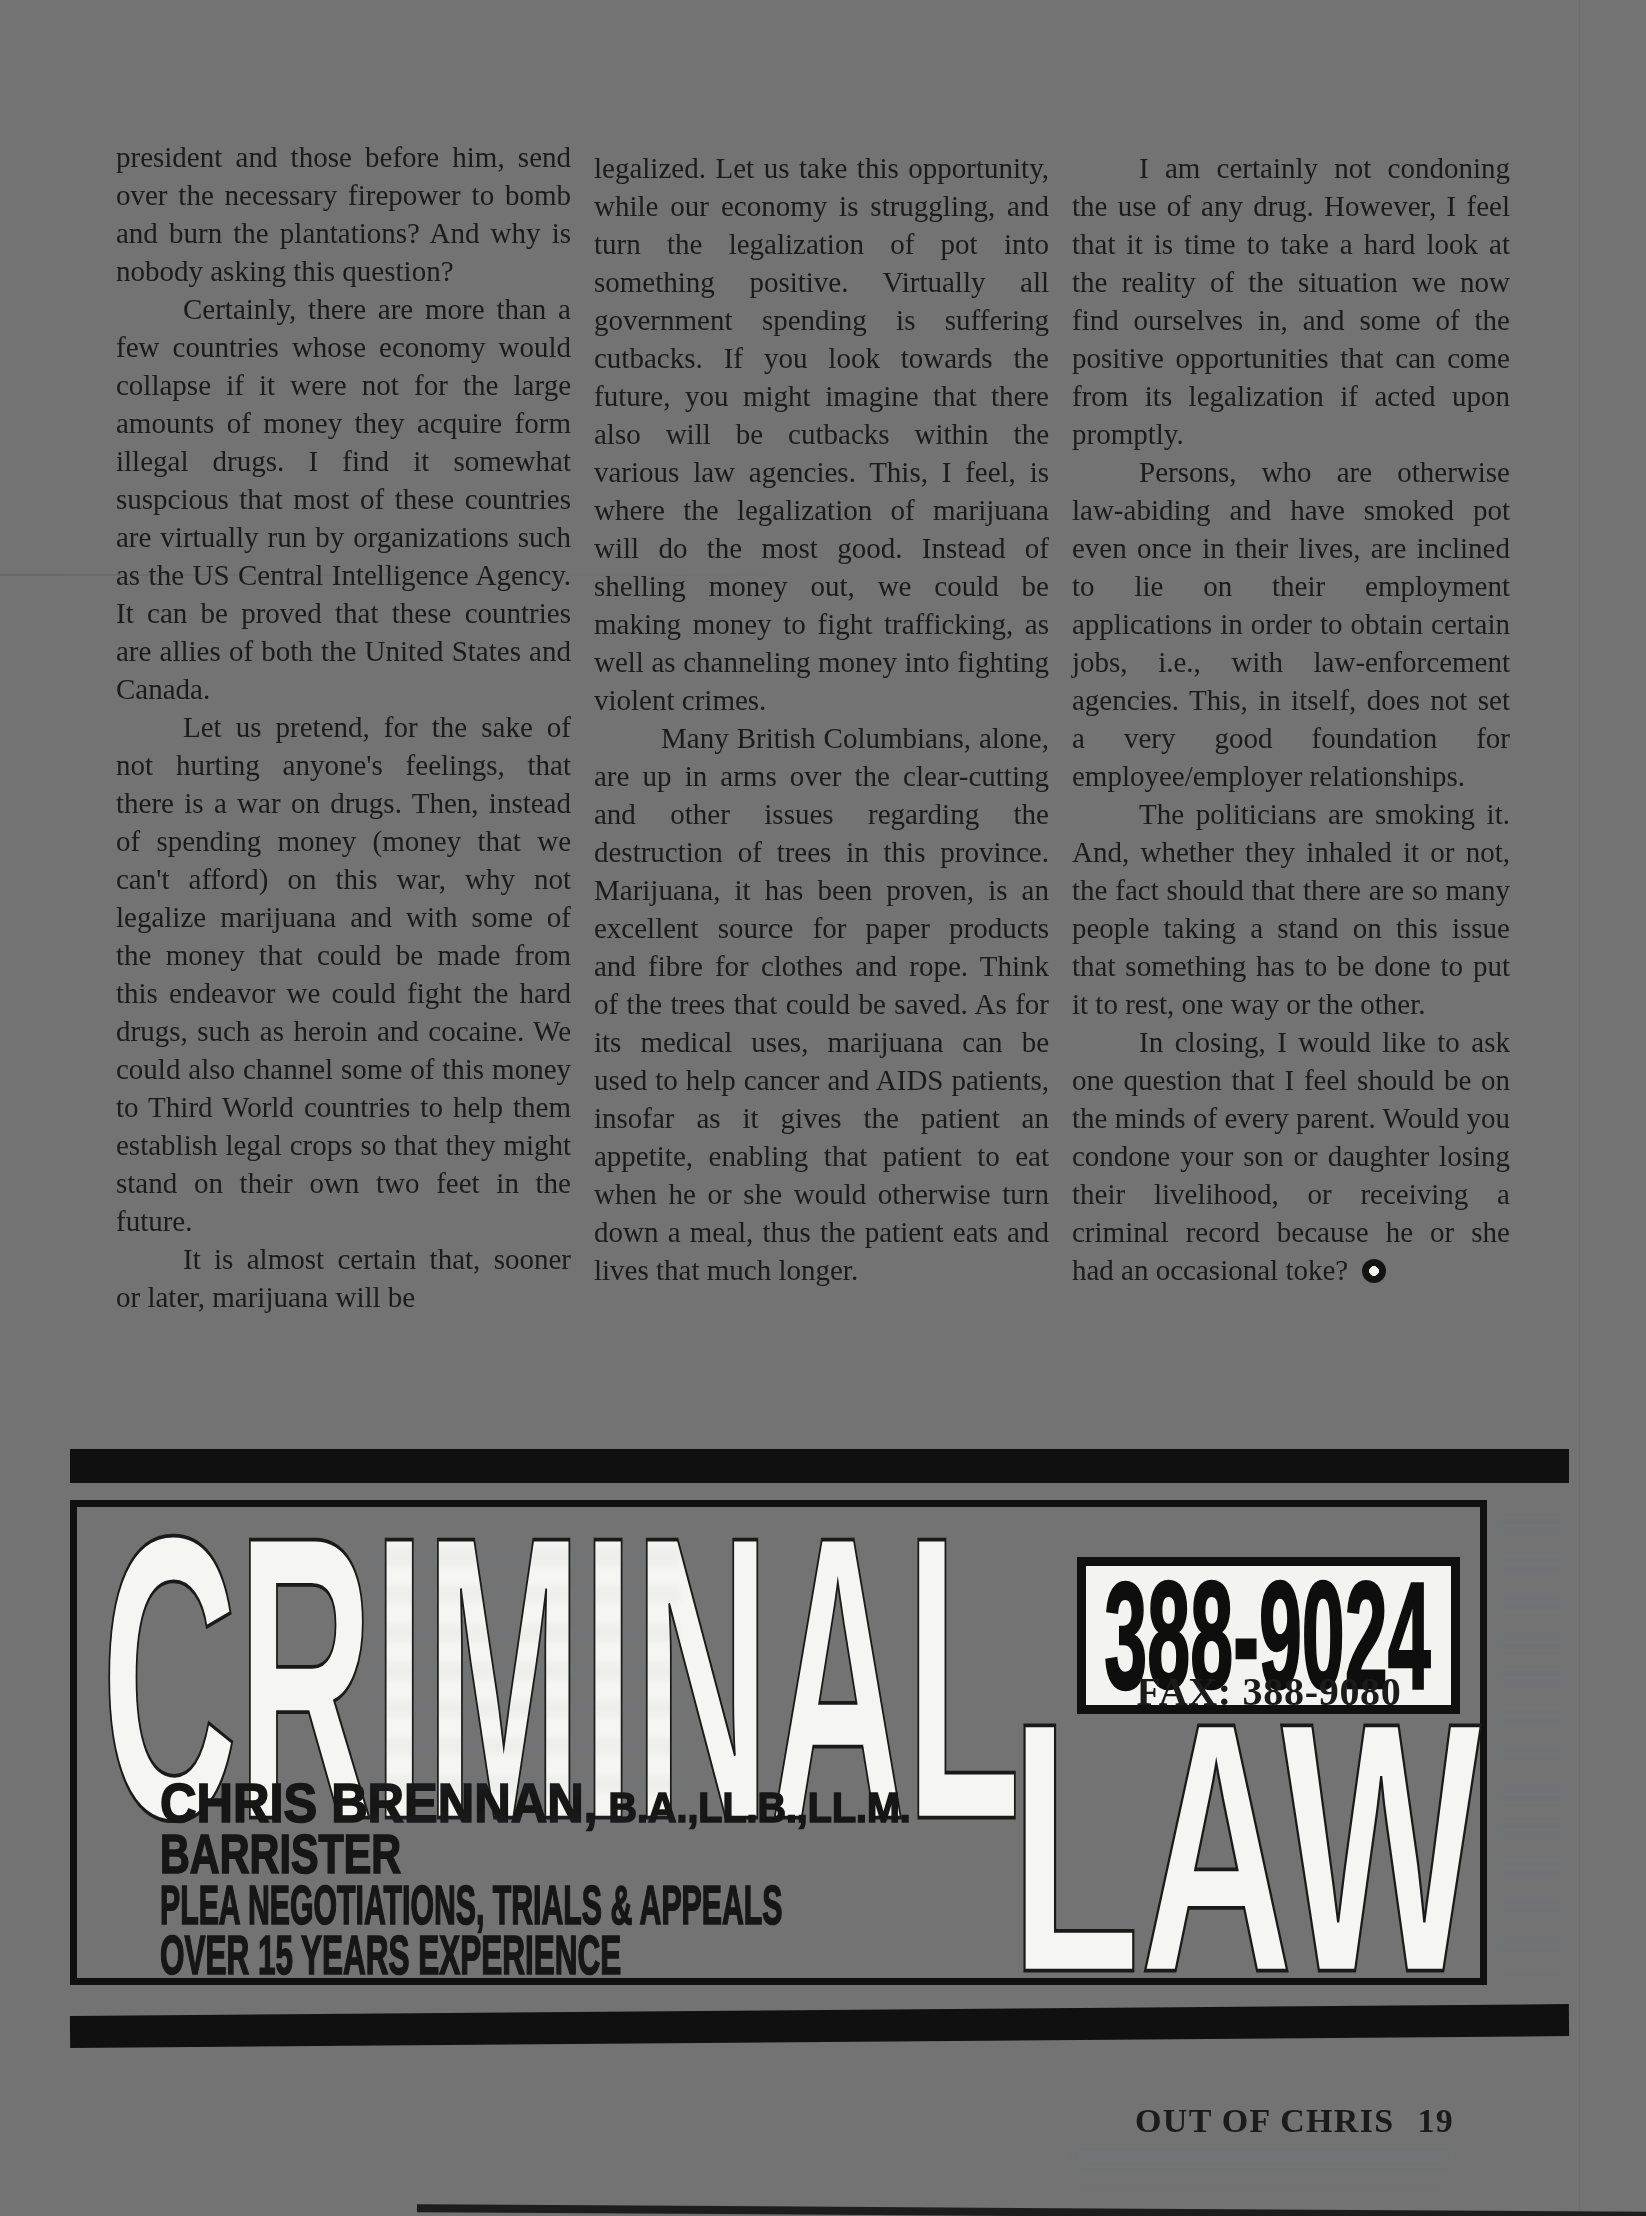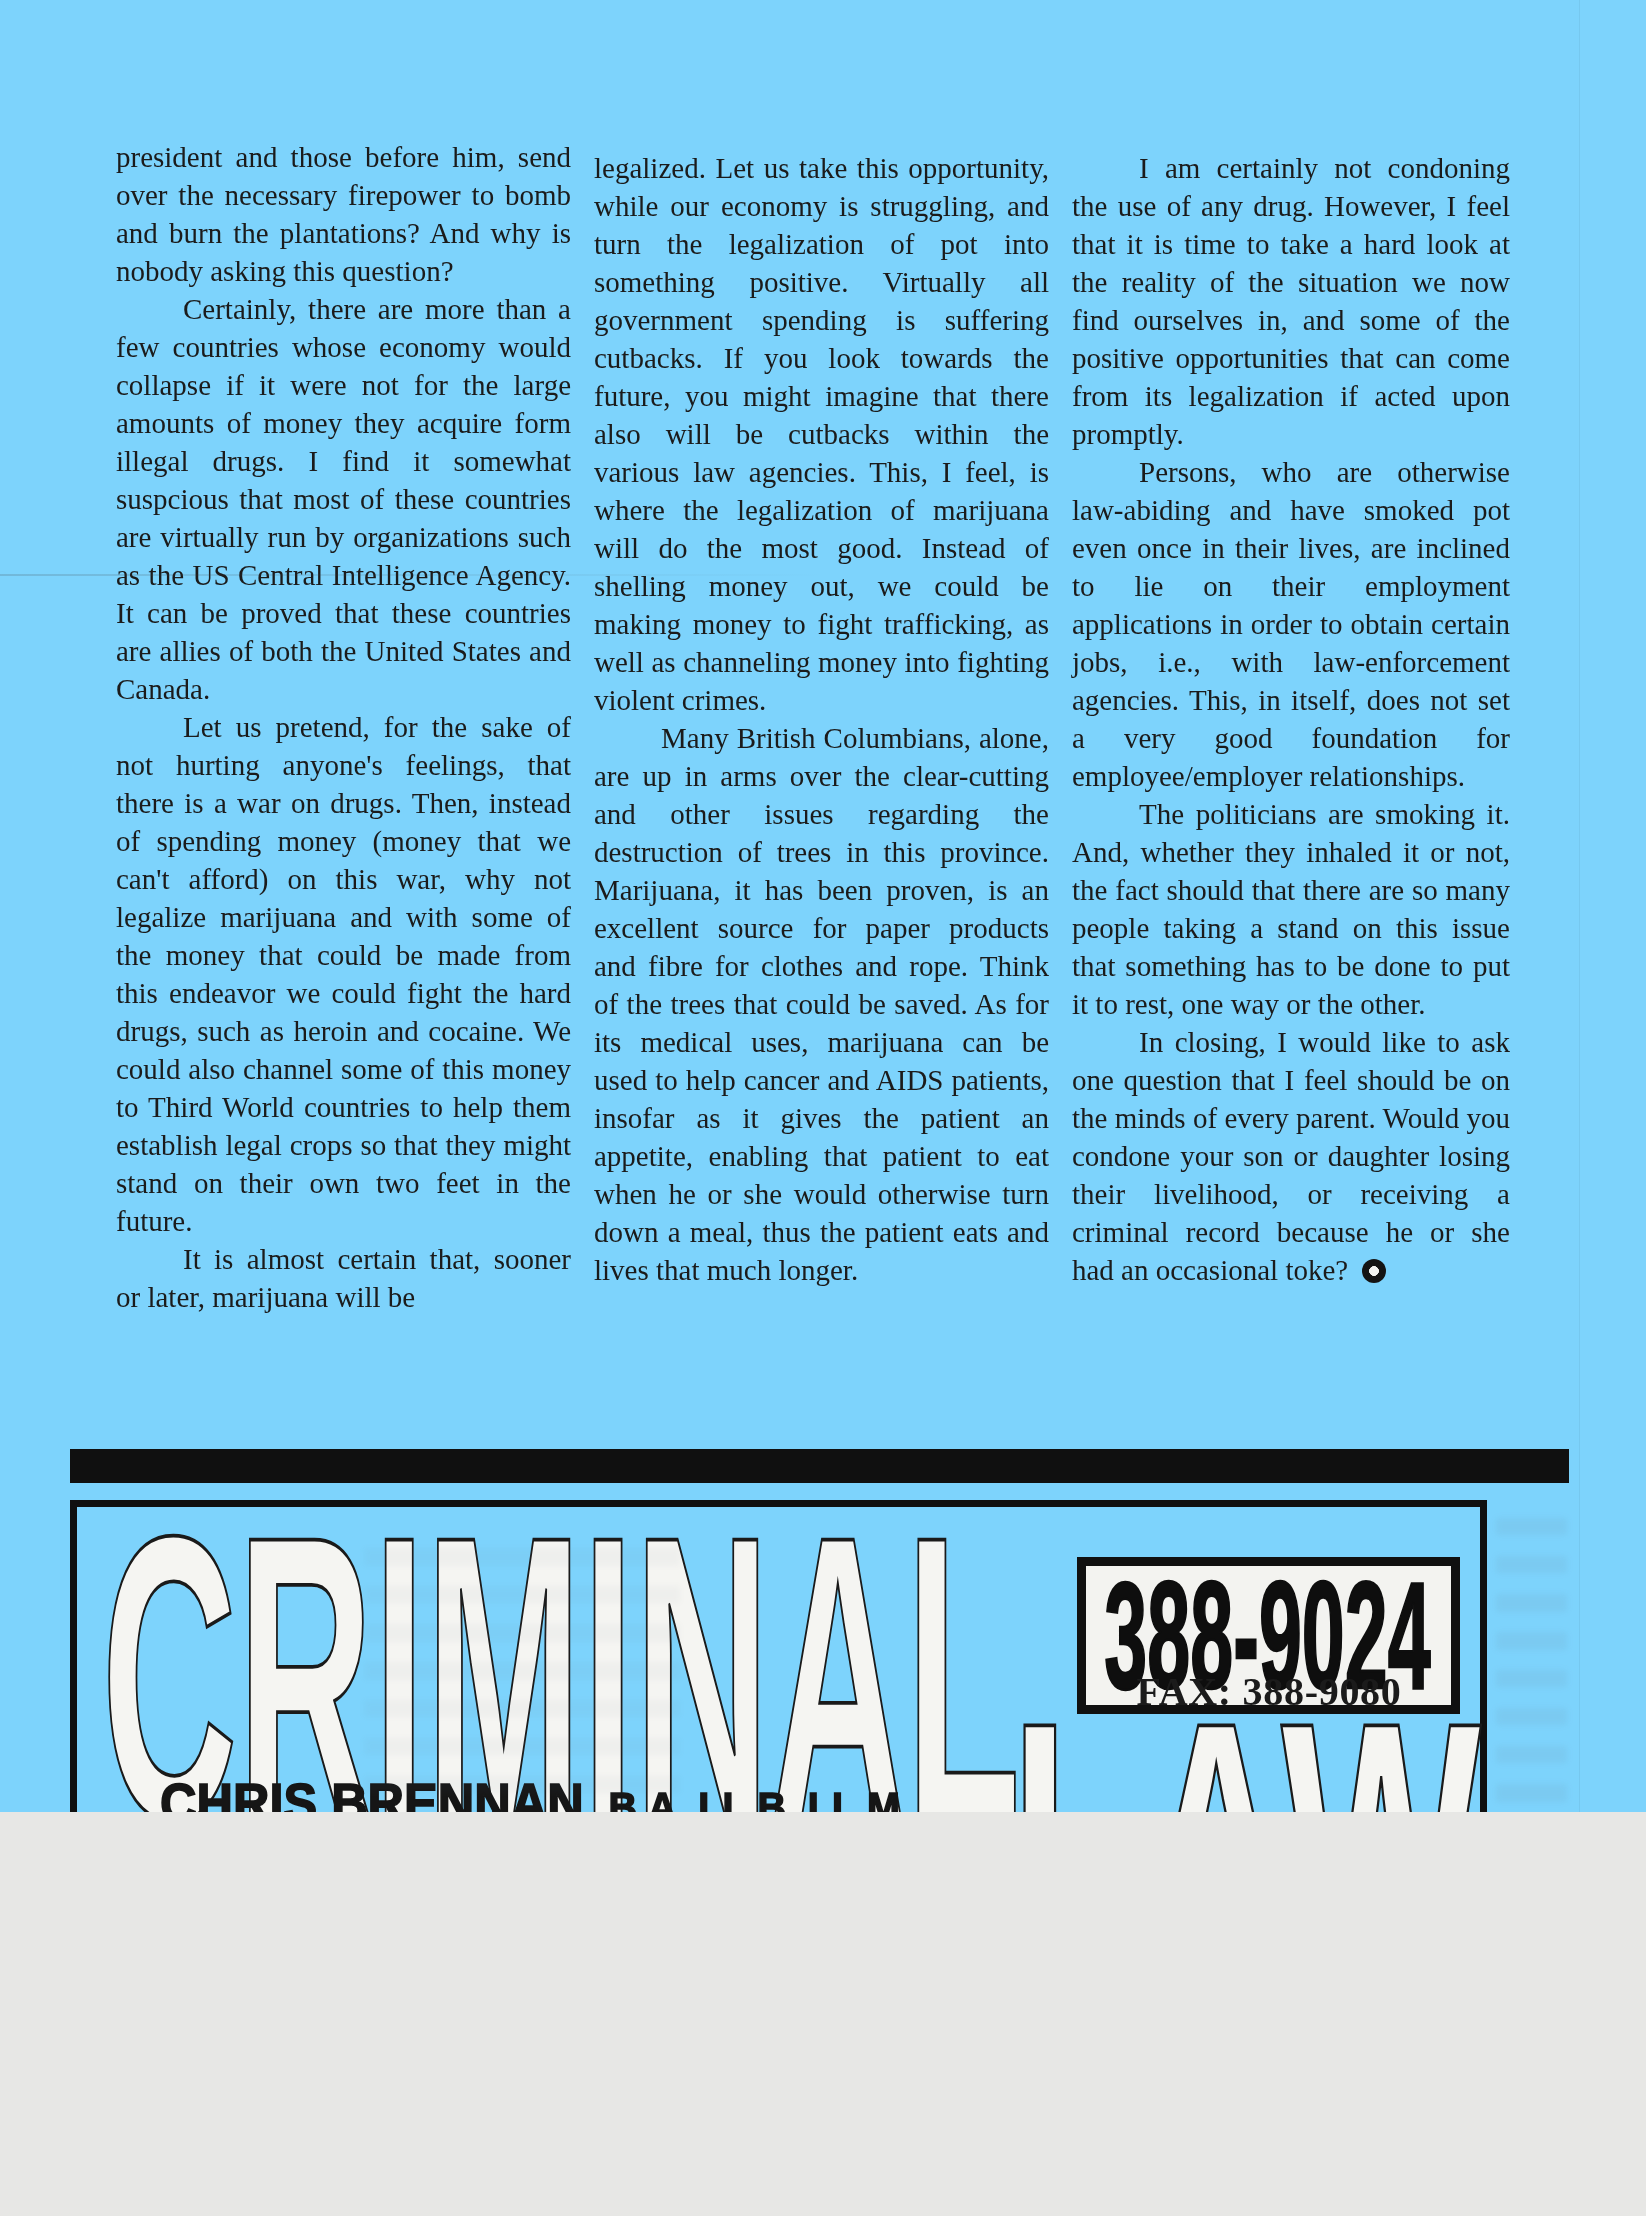--- a/index.html
+++ b/index.html
@@ -1,19 +1,19 @@
 <!DOCTYPE html>
 <html lang="en" style="font-size:10.8px"><head>
 <meta charset="utf-8">
 <title>OUT OF BOUNDS 19</title>
 <style>
   html,body { margin:0; padding:0; background:#e7e7e5; }
   .page {
-    position:relative; width:1646px; height:1812px;
-    background:#7dd3fc;
+    position:relative; width:1646px; height:2216px;
+    background:#737373;
     font-family:"Liberation Serif", serif;
     color:#1b1b1b; overflow:hidden;
   }
   
   .col { position:absolute; text-align:justify; font-size:29px; line-height:38px; }
   .col p { margin:0; text-indent:67px; }
   .col p.no-indent { text-indent:0; }
   #col1 { left:116px; top:138px;  width:455px; }
   #col2 { left:594px; top:149px;  width:455px; }
   #col3 { left:1072px; top:149px; width:438px; }

